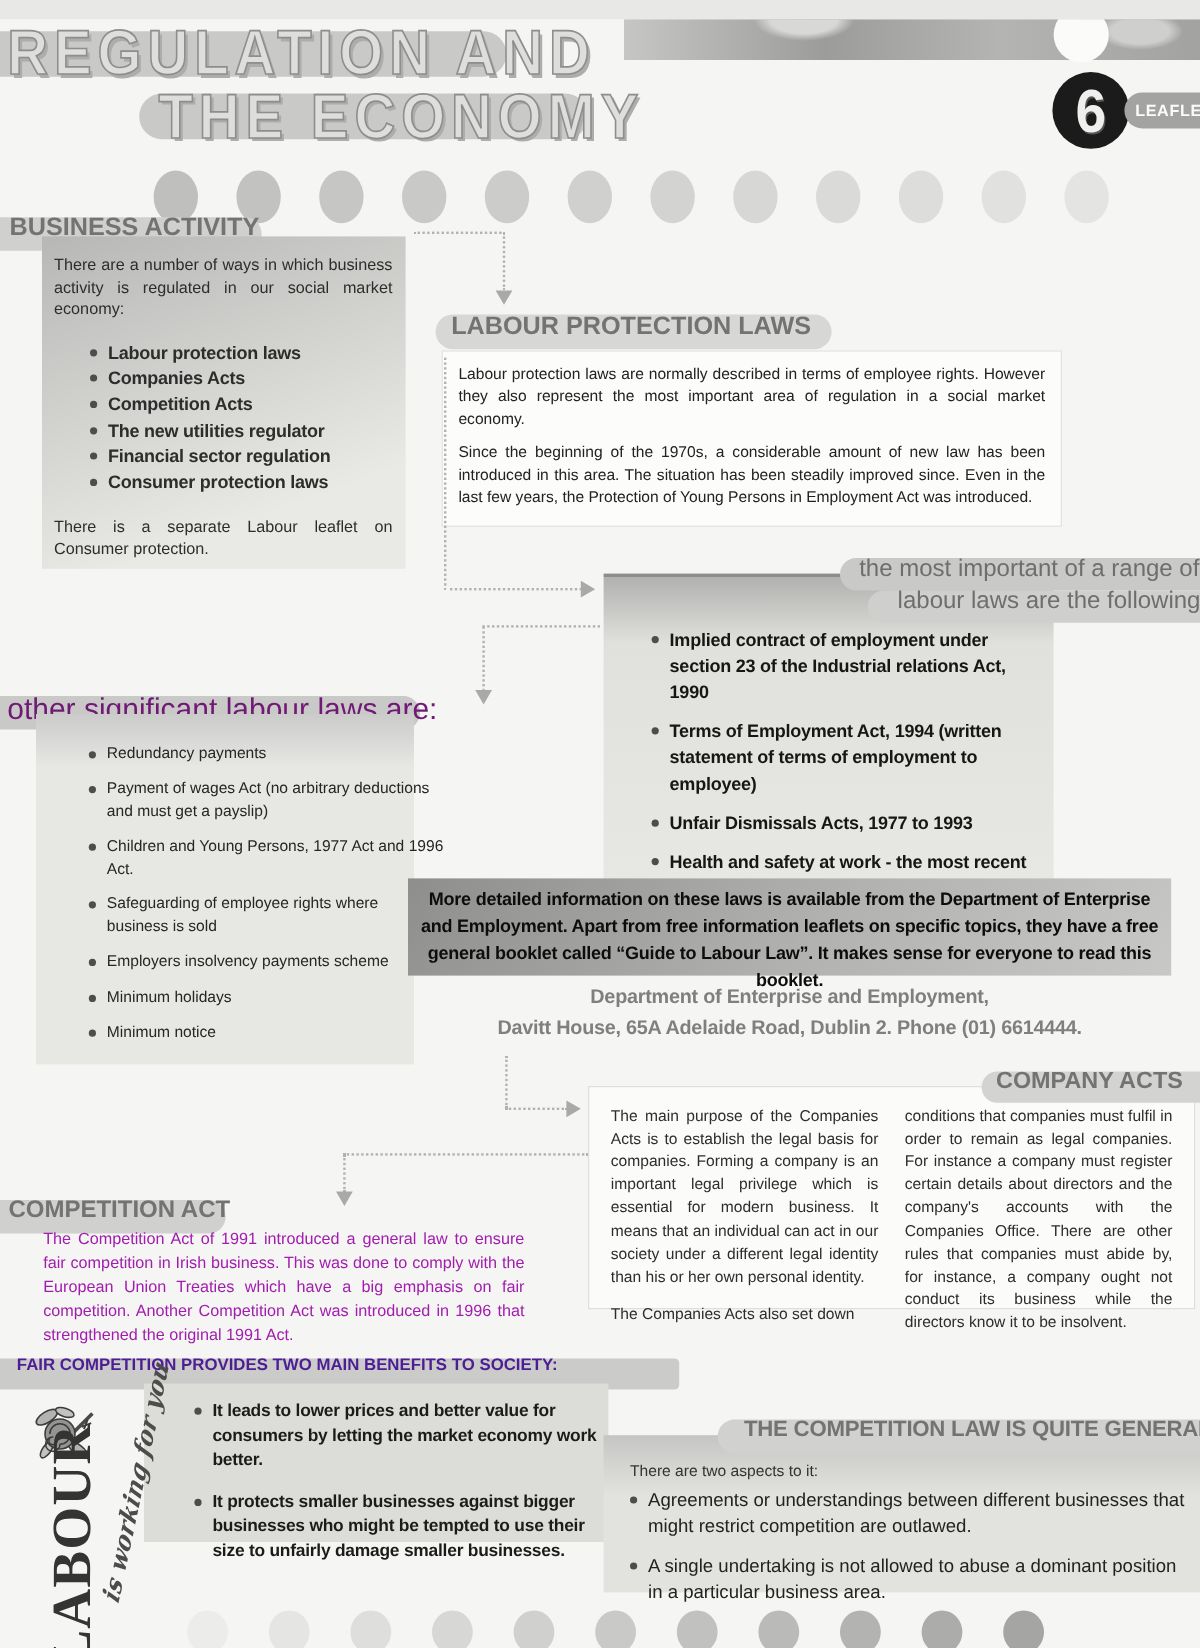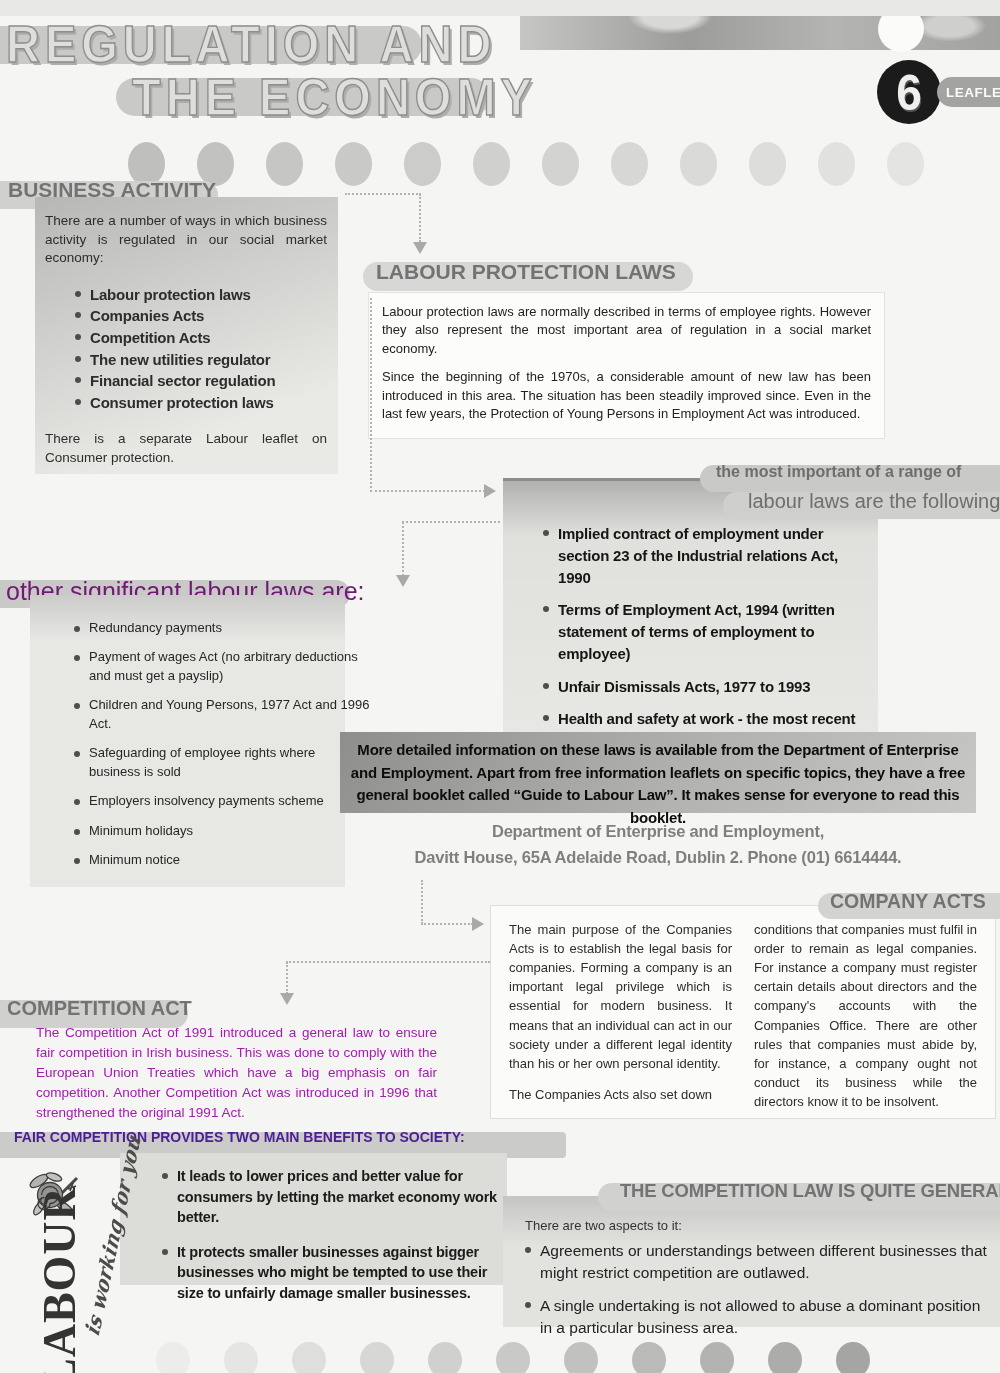--- a/index.html
+++ b/index.html
@@ -64,21 +64,21 @@
 
   
   .lpl-pill{left:363px;top:246px;width:330px;height:29px;background:#d7d7d5;border-radius:15px;}
   .lpl-title{left:376px;top:244px;font-size:21px;}
   .lpl-box{left:368px;top:276px;width:517px;height:147px;background:#fcfcfa;border:1px solid #e2e2df;
     box-sizing:border-box;padding:10px 13px;font-size:13px;color:#222;}
   .lpl-box p{margin:0 0 10px 0;text-align:justify;line-height:1.42;}
 
   
   .imp-pillA{left:700px;top:449px;width:300px;height:27px;background:#c9c9c7;}
-  .imp-titleA{left:716px;top:447px;font-size:16px;font-weight:700;color:#6e6e6c;}
+  .imp-titleA{left:716px;top:447px;font-size:20px;font-weight:400;color:#6e6e6c;}
   .imp-pillB{left:723px;top:476px;width:277px;height:27px;background:#cfcfcd;}
   .imp-titleB{left:748px;top:474px;font-size:20px;font-weight:400;color:#6e6e6c;}
   .imp-box{left:503px;top:462px;width:375px;height:255px;border-top:3px solid #8d8d8b;
     background:linear-gradient(180deg,#b1b1af 0,#e0e0dd 55px,#e7e7e4 100%);
     box-sizing:border-box;padding:42px 18px 0 40px;}
   .imp-list{font-weight:700;font-size:15px;color:#161614;letter-spacing:-.2px;}
   .imp-list li{line-height:1.45;margin-bottom:11px;}
 
   
   .osl-pill{left:0;top:564px;width:350px;height:28px;background:#c9c9c7;}
@@ -90,21 +90,21 @@
 
   
   .info-box{left:340px;top:716px;width:636px;height:81px;background:linear-gradient(130deg,#8e8e8c,#b2b2b0 55%,#c8c8c6);
     box-sizing:border-box;padding:7px 10px;text-align:center;}
   .info-box p{margin:0;font-weight:700;font-size:15px;color:#0d0d0b;line-height:1.5;letter-spacing:-.2px;}
   .dept{left:340px;top:803px;width:636px;text-align:center;font-weight:700;color:#7f7f7d;font-size:16.5px;line-height:1.55;letter-spacing:-.2px;}
 
   
   .ca-pill{left:818px;top:877px;width:182px;height:26px;background:#d3d3d1;}
   .ca-title{left:830px;top:874px;font-size:19.5px;}
-  .ca-box{left:490px;top:889px;width:506px;height:214px;background:#fbfbf9;border:1px solid #dededb;
+  .ca-box{left:490px;top:889px;width:506px;height:186px;background:#fbfbf9;border:1px solid #dededb;
     box-sizing:border-box;padding:14px 18px 0 18px;display:flex;gap:22px;font-size:13px;color:#2d2d2b;}
   .ca-col{flex:1;}
   .ca-col p{margin:0 0 12px 0;text-align:justify;line-height:1.47;}
 
   
   .cact-pill{left:0;top:984px;width:188px;height:28px;background:#d0d0ce;}
   .cact-title{left:7px;top:981px;font-size:20px;}
   .cact-para{left:36px;top:1007px;width:401px;font-size:13.5px;color:#a21caf;text-align:justify;line-height:1.48;margin:0;}
 
   

